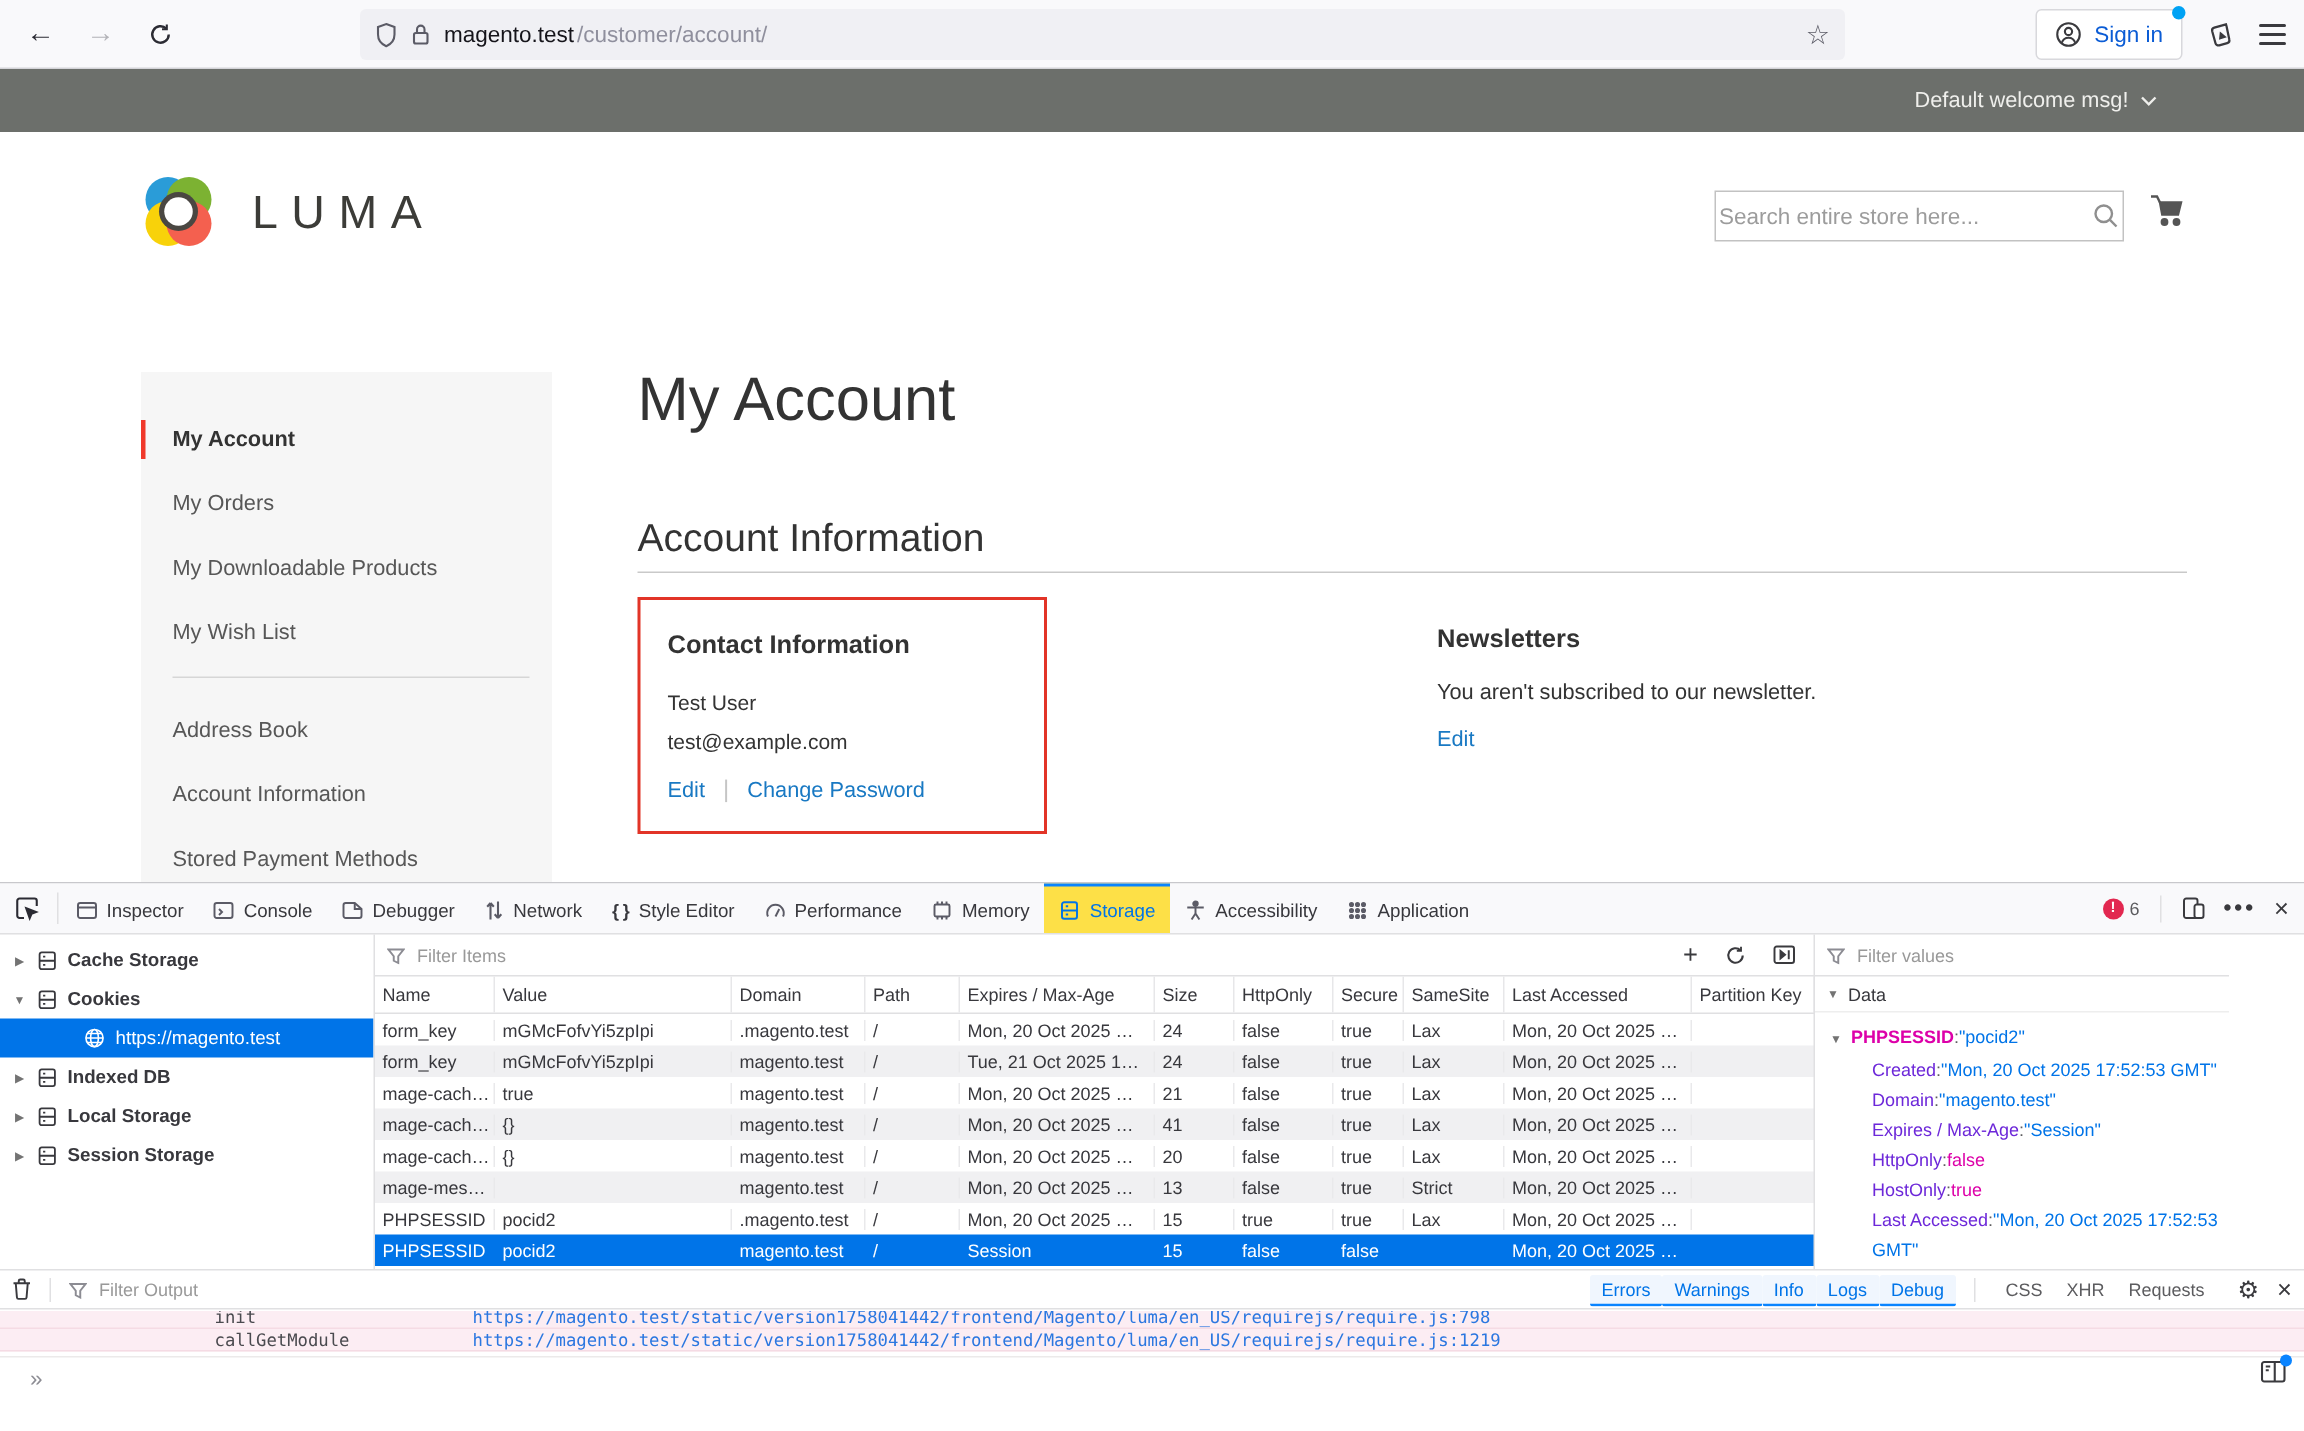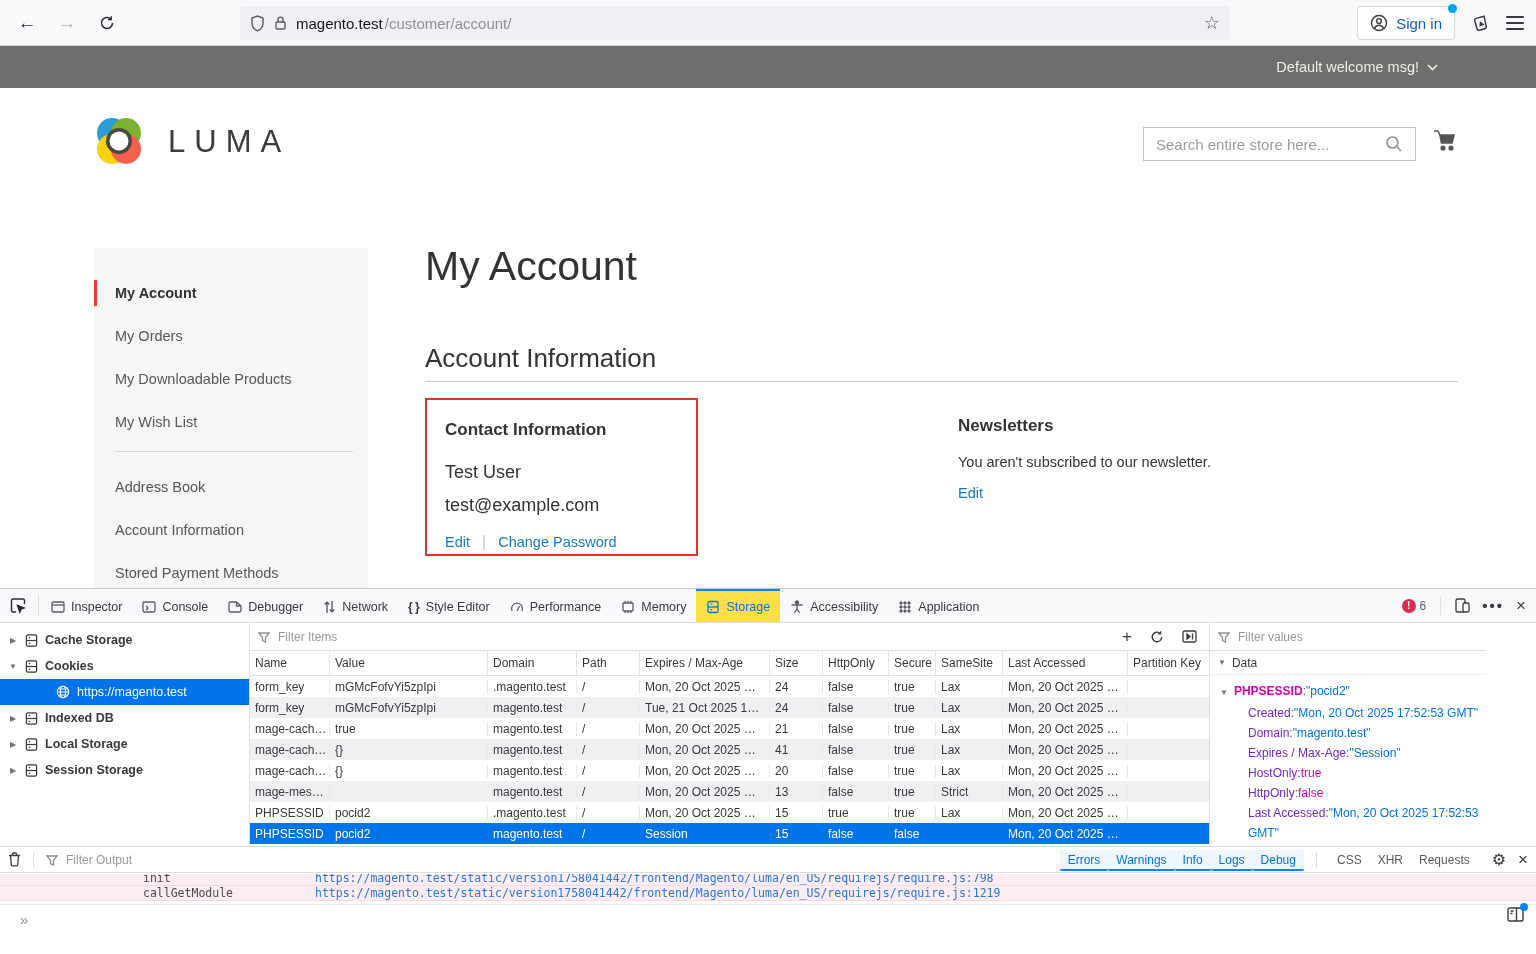--- a/index.html
+++ b/index.html
@@ -23,39 +23,39 @@
   .burger { width:18px; display:flex; flex-direction:column; gap:4px; }
   .burger i { height:2px; background:#3a3a3e; border-radius:1px; }
 
   
   #welcome { top:46px; left:0; width:1536px; height:42px; background:#6c6f6b; color:#efefec; font-size:14.5px; display:flex; align-items:center; justify-content:flex-end; padding-right:98px; gap:8px; }
 
   
   #site { top:88px; left:0; width:1536px; height:500px; background:#fff; overflow:hidden; }
   #logo { left:90px; top:25px; display:flex; align-items:center; gap:20px; }
   #logo .word { font-size:31px; letter-spacing:9px; color:#3c3c38; font-weight:400; }
-  #search-box { left:1143px; top:39px; width:273px; height:34px; border:1px solid #c2c2c2; background:#fff; display:flex; align-items:center; padding:0 12px; }
+  #search-box { left:1143px; top:39px; width:273px; height:34px; border:1px solid #c2c2c2; background:#fff; display:flex; align-items:center; padding:0 2px; }
   #search-box input { border:none; outline:none; flex:1; font-size:15px; font-family:"Liberation Sans",sans-serif; color:#333; background:transparent; }
   #search-box input::placeholder { color:#9c9c9c; }
   #cart { left:1432px; top:40px; }
 
   
   #acct-nav { left:94px; top:160px; width:274px; height:340px; background:#f6f6f6; padding:28px 0 0 0; }
   .nav-item { position:relative; font-size:14.5px; color:#575757; padding:9px 15px 9px 21px; margin-bottom:9px; cursor:pointer; }
   .nav-item.active { color:#333; font-weight:bold; }
   .nav-item.active::before { content:""; position:absolute; left:0; top:4px; bottom:4px; width:3px; background:#f0392b; }
   .nav-divider { border-top:1px solid #d6d6d6; margin:12px 15px 18px 21px; }
 
   
   #page-title { left:425px; top:155px; font-size:41px; font-weight:300; color:#333; }
   #section-title { left:425px; top:255px; font-size:26px; font-weight:300; color:#333; }
   #section-rule { left:425px; top:293px; width:1033px; border-top:1px solid #c9c9c9; }
   #contact-box { left:425px; top:310px; width:273px; height:158px; border:2px solid #e23427; padding:20px 18px; }
   #contact-box h3 { font-size:17px; color:#333; margin-bottom:16px; }
-  #contact-box .line { font-size:18px; color:#333; line-height:1.85; }
+  #contact-box .line { font-size:14px; color:#333; line-height:1.85; }
   .link { color:#1979c3; font-size:14.5px; text-decoration:none; cursor:pointer; }
   #contact-links { margin-top:10px; display:flex; align-items:center; gap:12px; }
   #contact-links .sep { color:#c5c5c5; }
   #newsletters { left:958px; top:328px; width:420px; }
   #newsletters h3 { font-size:17px; color:#333; margin-bottom:18px; }
   #newsletters .line { font-size:14.5px; color:#333; margin-bottom:14px; }
 
   
   #devtools { top:588px; left:0; width:1536px; height:366px; background:#fff; border-top:1px solid #c8c8cc; font-size:12px; color:#38383d; }
   #dt-tabs { position:absolute; top:0; left:0; right:0; height:34px; background:#f9f9fb; border-bottom:1px solid #e0e0e2; display:flex; align-items:stretch; }
@@ -559,22 +559,22 @@
         <div class="kv-root">
           <span class="tw-sm" style="margin-right:6px;">▼</span>
           <span class="name">PHPSESSID</span>
             <span style="color:#5c5c5f;">:</span>
             <span class="v-str" style="color:#0074e8;">"pocid2"</span>
         </div>
         <div id="sv-props">
             <div class="kv"><span class="k">Created</span><span style="color: rgb(92, 92, 95);">:</span><span class="v-str">"Mon, 20 Oct 2025 17:52:53 GMT"</span></div>
             <div class="kv"><span class="k">Domain</span><span style="color: rgb(92, 92, 95);">:</span><span class="v-str">"magento.test"</span></div>
             <div class="kv"><span class="k">Expires / Max-Age</span><span style="color: rgb(92, 92, 95);">:</span><span class="v-str">"Session"</span></div>
+            <div class="kv"><span class="k">HttpOnly</span><span style="color: rgb(92, 92, 95);">:</span><span class="v-bool">false</span></div>
             <div class="kv"><span class="k">HostOnly</span><span style="color: rgb(92, 92, 95);">:</span><span class="v-bool">true</span></div>
-            <div class="kv"><span class="k">HttpOnly</span><span style="color: rgb(92, 92, 95);">:</span><span class="v-bool">false</span></div>
             <div class="kv"><span class="k">Last Accessed</span><span style="color: rgb(92, 92, 95);">:</span><span class="v-str">"Mon, 20 Oct 2025 17:52:53 GMT"</span></div>
             <div class="kv"><span class="k">Path</span><span style="color: rgb(92, 92, 95);">:</span><span class="v-str">"/"</span></div>
             <div class="kv"></div>
           </div>
       </div>
     </div>
   </div>
 
   <div id="con-toolbar">
     <span class="trash-funnel">

